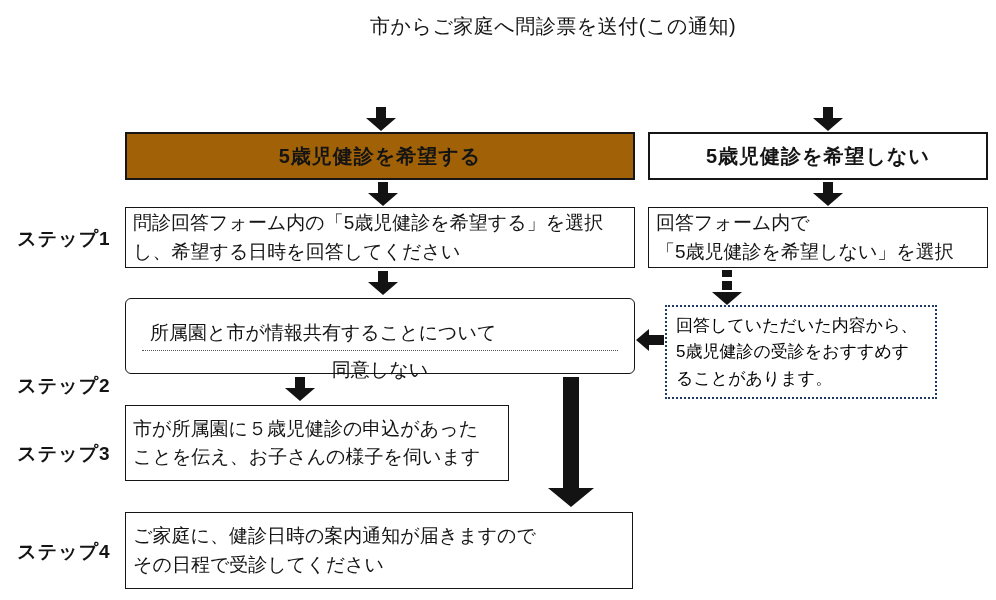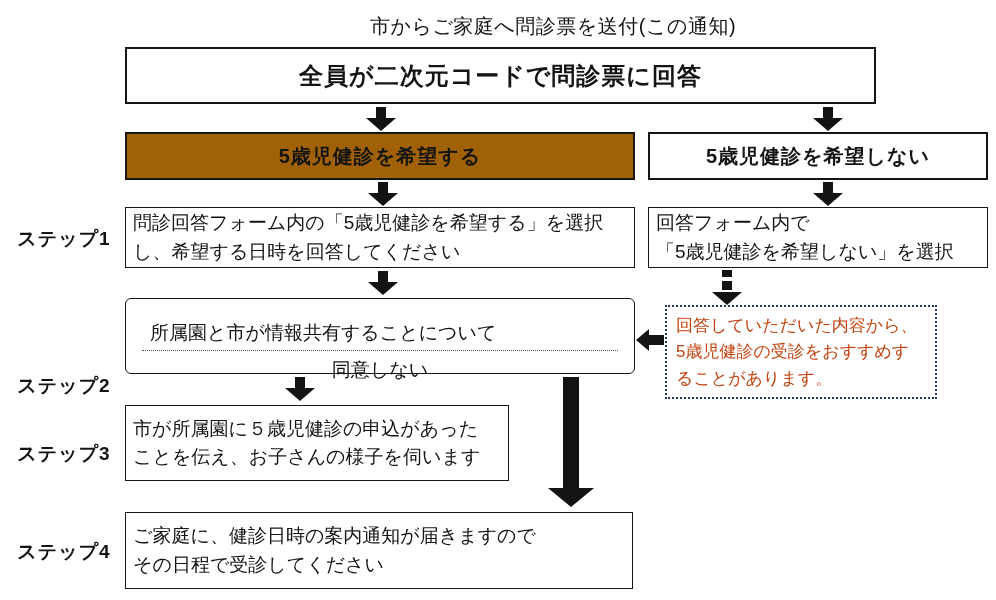--- a/index.html
+++ b/index.html
@@ -35,21 +35,21 @@
   .s2-row{display:flex;height:37px;}
   .s2-agree{
     width:385px;background:#eeeeee;border-right:1px dotted #555;
     display:flex;align-items:center;justify-content:center;font-size:19px;box-sizing:border-box;
   }
   .s2-disagree{flex:1;display:flex;align-items:center;justify-content:center;font-size:19px;}
   .step3{left:125px;top:405px;width:384px;height:76px;}
   .step4{left:125px;top:512px;width:508px;height:77px;}
   .note{
     position:absolute;left:665px;top:305px;width:272px;height:94px;box-sizing:border-box;
-    border:2px dotted #1f3864;color:#c2410c;font-size:17px;line-height:1.55;
+    border:2px dotted #1f3864;color:#000000;font-size:17px;line-height:1.55;
     padding:6px 9px;white-space:pre-line;
   }
   .step-label{
     position:absolute;left:10px;width:108px;text-align:center;
     font-weight:bold;font-size:19px;letter-spacing:1px;
   }
   .arr{position:absolute;}
   .shaft{position:absolute;background:#131313;}
   .head-down{
     position:absolute;width:0;height:0;
@@ -67,23 +67,20 @@
     border-right:13px solid #131313;
   }
 </style>
 </head>
 <body>
 
 <div id="canvas">
 
   <div class="caption">市からご家庭へ問診票を送付(この通知)</div>
 
-  <div class="box main-box center-flex">
-    <span>全員が二次元コードで問診票に回答</span>
-  </div>
 
   <div class="arr">
     <div class="shaft" style="left:376px;top:107px;width:10px;height:11px;"></div>
     <div class="head-down" style="left:366px;top:118px;"></div>
   </div>
   <div class="arr">
     <div class="shaft" style="left:823px;top:107px;width:10px;height:11px;"></div>
     <div class="head-down" style="left:813px;top:118px;"></div>
   </div>
 

